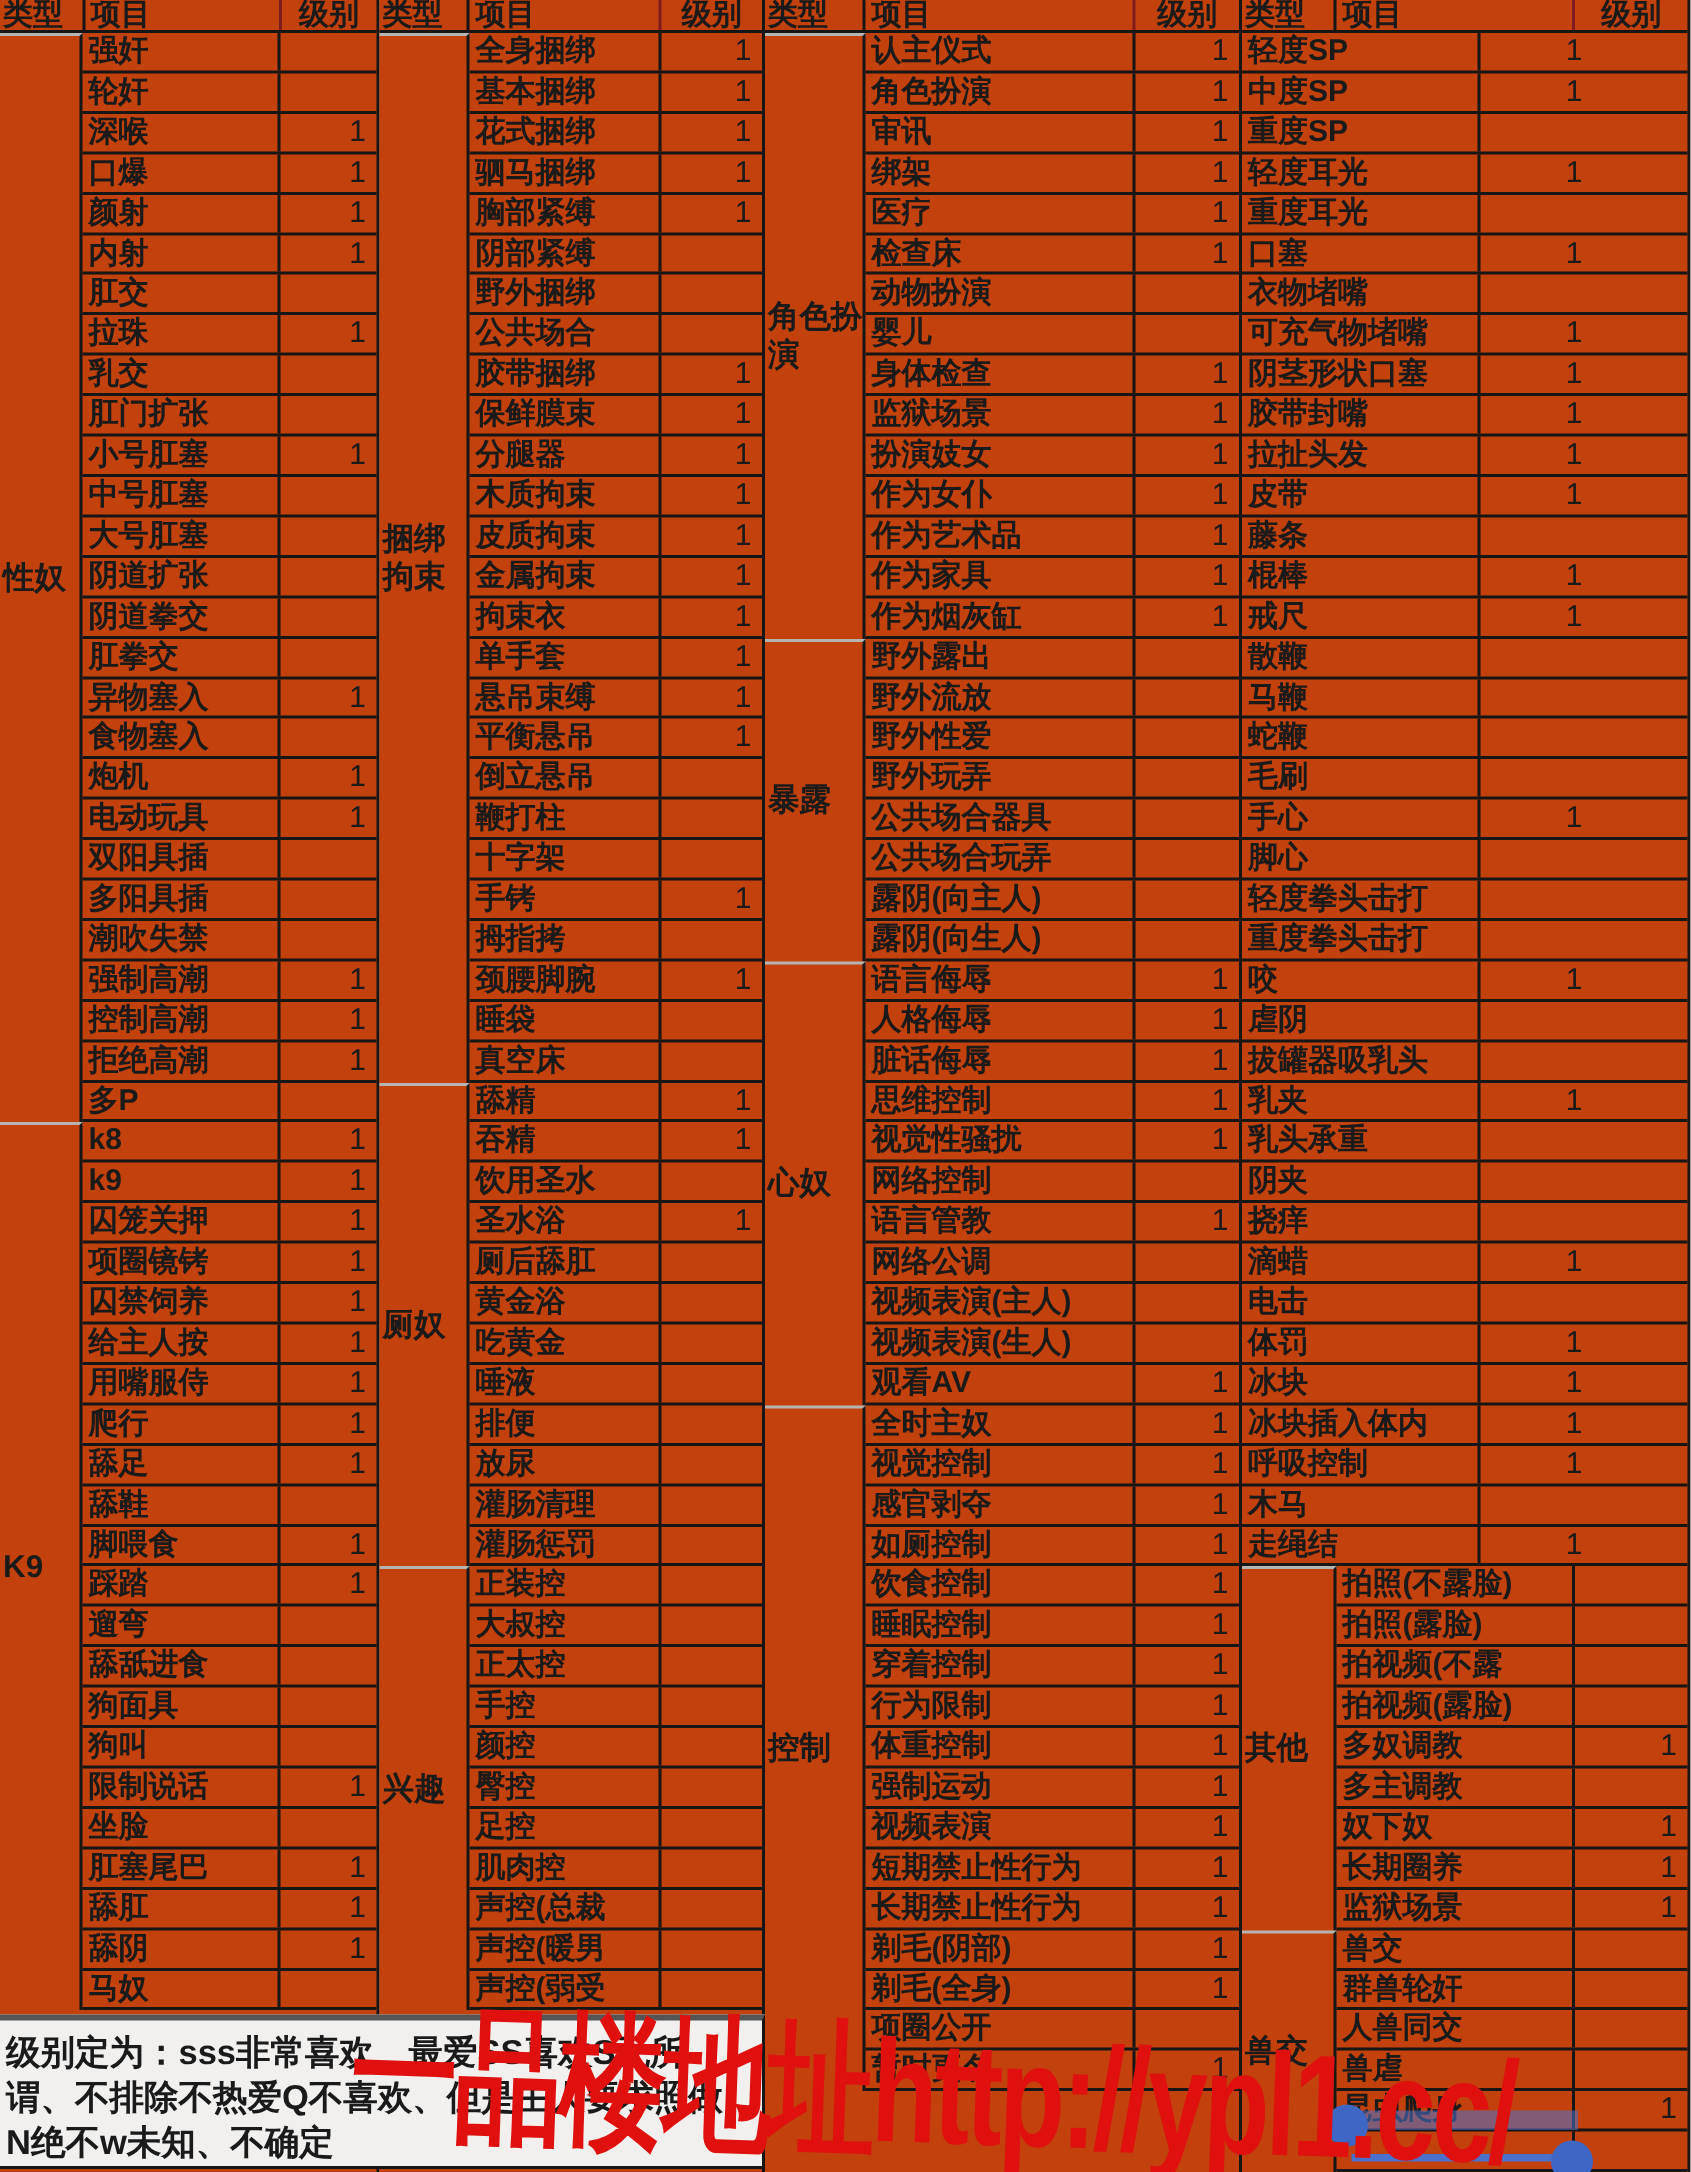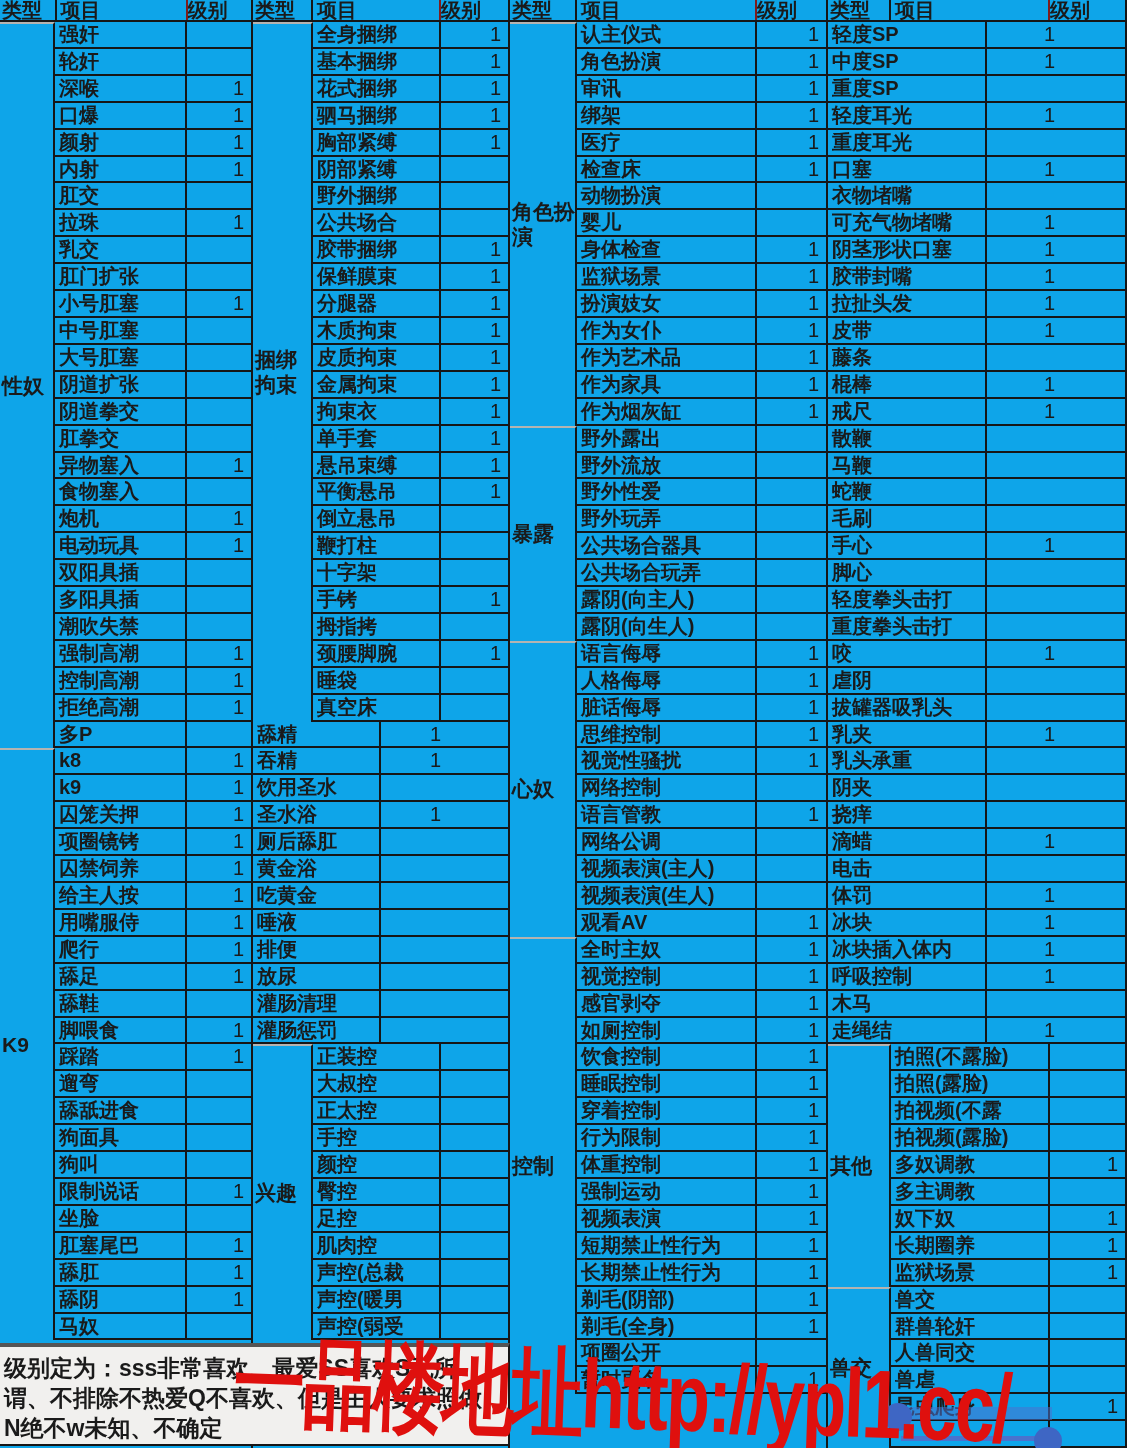--- a/index.html
+++ b/index.html
@@ -2,30 +2,30 @@
 <html><head>
 <meta charset="utf-8">
 <style>
   html,body{margin:0;padding:0}
   body{
     width:1127px;height:1448px;position:relative;overflow:hidden;
     background:#efeeec;color:#1a1a1a;
     font-family:"Liberation Sans","DejaVu Sans",sans-serif;
   }
   #sheet{position:absolute;inset:0}
-  .group{position:absolute;top:0;bottom:0;border-right:2px solid #161616;box-sizing:border-box;background:#0ea5e9}
+  .group{position:absolute;top:0;bottom:0;border-right:2px solid #161616;box-sizing:border-box;background:#c2410c}
   .g1{left:0;width:253px;--tw:57px;--iw:132px;--lw:64px}
   .g2{left:253px;width:257px;--tw:60px;--iw:128px;--lw:67px}
   .g3{left:510px;width:318px;--tw:67px;--iw:180px;--lw:69px}
   .g4{left:828px;width:299px;--tw:63px;--iw:159px;--lw:75px}
   .hrow{display:flex;height:22px;border-bottom:2px solid #161616;box-sizing:border-box}
   .hcell{font-size:20px;font-weight:600;line-height:20px;white-space:nowrap;overflow:hidden;box-sizing:border-box}
   .h-type{width:var(--tw);border-right:2px solid #161616;padding-left:2px}
   .h-item{width:var(--iw);border-right:2px solid #7f1d1d;padding-left:4px}
-  .h-level{width:var(--lw);}
+  .h-level{width:var(--lw);text-align:center}
   .section{display:flex;box-sizing:border-box}
   .section:not(:first-of-type) .cat{border-top:2px solid #b5b4b1}
   .cat{width:var(--tw);border-right:2px solid #161616;box-sizing:border-box;
        display:flex;align-items:center;padding-left:2px;
        font-size:21px;font-weight:600;line-height:1.18;word-break:break-all}
   .rowsbox{flex:1}
   .row{display:flex;height:26.92px;box-sizing:border-box;border-bottom:2px solid #161616}
   .cell-item{width:var(--iw);box-sizing:border-box;border-right:2px solid #161616;
              padding-left:4px;font-size:20px;font-weight:600;line-height:25px;
              white-space:nowrap;overflow:hidden}
@@ -373,20 +373,21 @@
               <div class="cell-item">睡袋</div>
               <div class="cell-level"></div>
             </div>
             <div class="row">
               <div class="cell-item">真空床</div>
               <div class="cell-level"></div>
             </div>
           </div>
         </div>
         <div class="section">
+          <div class="cat">厕奴</div>
           <div class="rowsbox">
             <div class="row">
               <div class="cell-item">舔精</div>
               <div class="cell-level">1</div>
             </div>
             <div class="row">
               <div class="cell-item">吞精</div>
               <div class="cell-level">1</div>
             </div>
             <div class="row">

